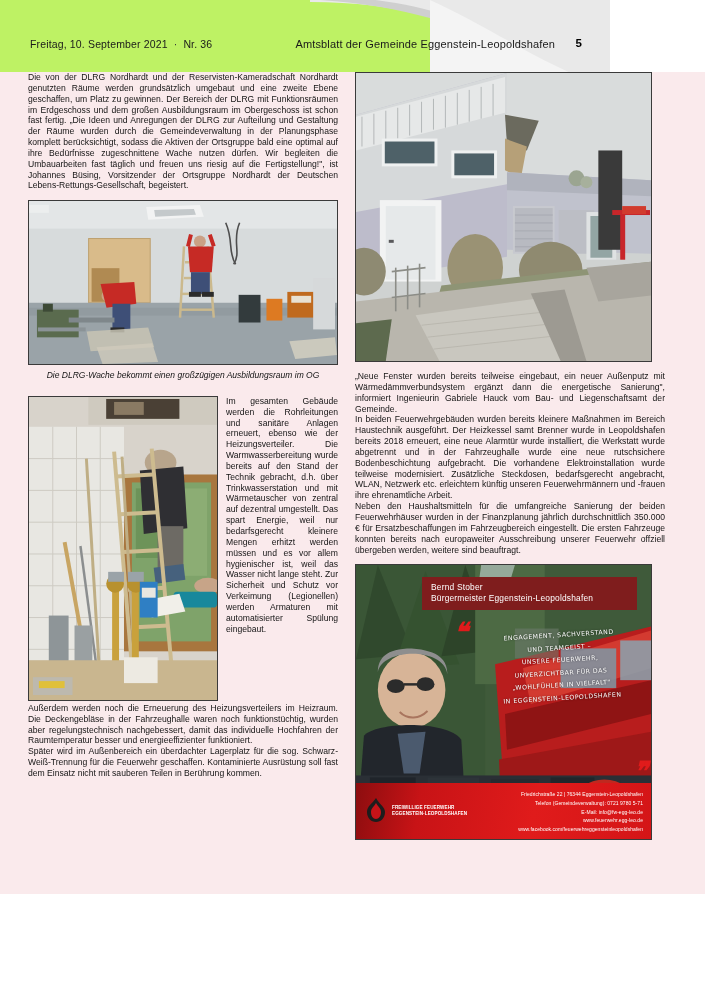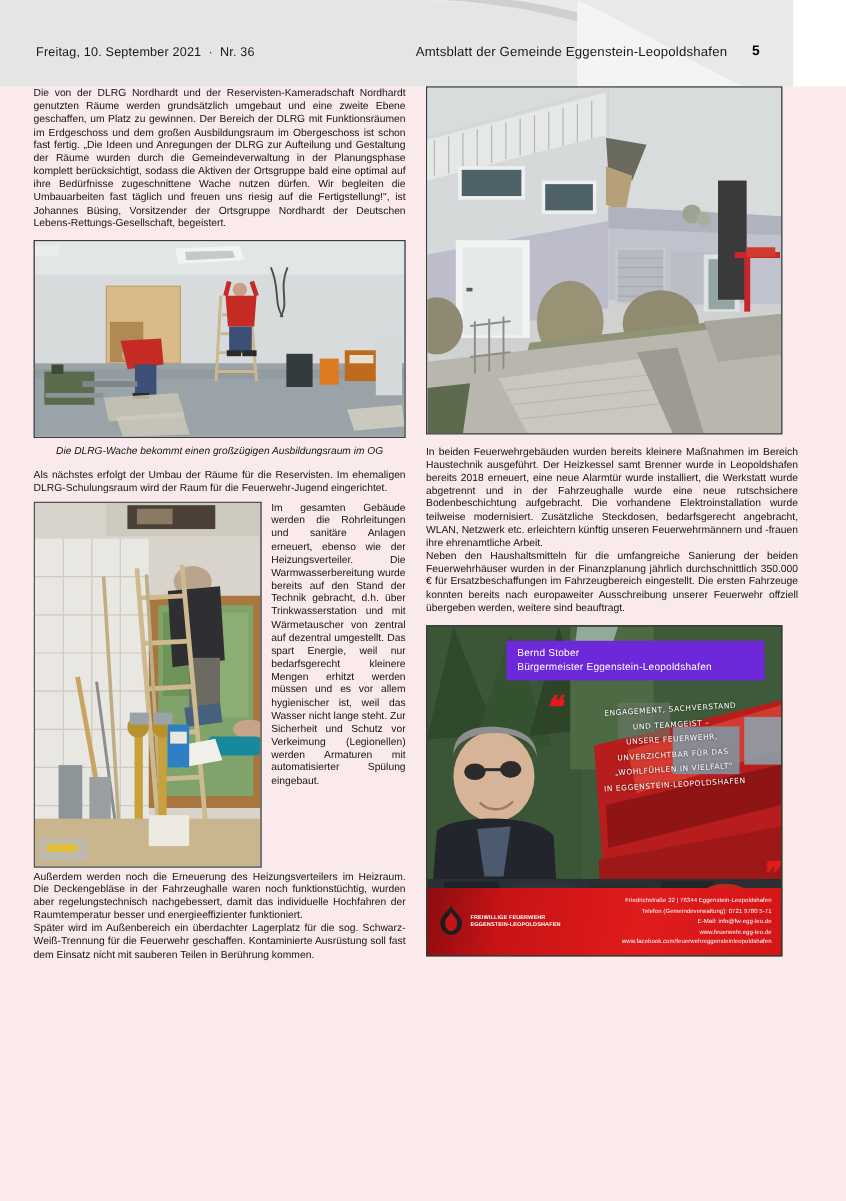--- a/index.html
+++ b/index.html
@@ -12,23 +12,23 @@
     width: 705px;
     height: 1001px;
     background: #ffffff;
     overflow: hidden;
     font-family: "Liberation Sans", sans-serif;
   }
   
   .header {
     position: absolute;
     left: 0; top: 0;
-    width: 661px;
+    width: 610px;
     height: 72px;
-    background: #e5e5e5;
+    background: #bef264;
     overflow: hidden;
   }
   .swoosh {
     position: absolute;
     top: 0; right: 0;
     width: 300px;
     height: 90px;
     pointer-events: none;
   }
   .header-left {
@@ -60,21 +60,21 @@
     font-size: 11.5px;
     font-weight: bold;
     color: #000000;
   }
   
   .content {
     position: absolute;
     left: 0;
     top: 72px;
     width: 705px;
-    height: 929px;
+    height: 822px;
     background: #faeaec;
   }
   .col {
     position: absolute;
     top: 0;
     width: 310px;
   }
   .col-left  { left: 28px; }
   .col-right { left: 355px; }
 
@@ -133,21 +133,21 @@
     border: 1px solid #3a3a3a;
     box-sizing: border-box;
     overflow: hidden;
     background: #2d4a2a;
   }
   .ad-namebar {
     position: absolute;
     left: 66px;
     top: 12px;
     right: 14px;
-    background: #6d28d9;
+    background: #7f1d1d;
     padding: 5px 9px 6px 9px;
     box-sizing: border-box;
   }
   .ad-name {
     font-size: 8.4px;
     color: #ffffff;
     line-height: 11px;
     letter-spacing: 0.2px;
   }
   .ad-role {
@@ -298,21 +298,20 @@
           <polygon points="262,142 308,138 310,156 268,160" fill="#d7d2c2" opacity=".8"></polygon>
           <rect x="40" y="118" width="46" height="5" fill="#7f878b"></rect>
           <rect x="9" y="128" width="48" height="4" fill="#8b9397"></rect>
         </svg>
       </div>
 
       <div class="caption">Die DLRG-Wache bekommt einen großzügigen Ausbildungsraum im OG</div>
 
       <div class="spacer-sm"></div>
 
-      <p class="body-text">Als nächstes erfolgt der Umbau der Räume für die Reservisten. Im ehemaligen DLRG-Schulungsraum wird der Raum für die Feuerwehr-Jugend eingerichtet.</p>
 
       <div class="spacer-xs"></div>
 
       <div class="wrap-block">
         <div class="photo photo-float" style="width:190px;height:305px;">
           <svg viewBox="0 0 190 305" preserveAspectRatio="none">
             <rect x="0" y="0" width="190" height="305" fill="#d8d3cb"></rect>
 
             <rect x="0" y="30" width="96" height="235" fill="#e8e7e2"></rect>
             <g stroke="#cdcac2" stroke-width="1">
@@ -474,20 +473,21 @@
               <line x1="36" y1="226" x2="70" y2="222"></line>
           </g>
 
           <polygon points="0,252 36,248 30,290 0,290" fill="#5d6a4e"></polygon>
         </svg>
       </div>
 
 
       <div class="spacer-sm"></div>
 
+      <p class="body-text">„Neue Fenster wurden bereits teilweise eingebaut, ein neuer Außenputz mit Wärmedämmverbundsystem ergänzt dann die energetische Sanierung", informiert Ingenieurin Gabriele Hauck vom Bau- und Liegenschaftsamt der Gemeinde.</p>
       <p class="body-text">In beiden Feuerwehrgebäuden wurden bereits kleinere Maßnahmen im Bereich Haustechnik ausgeführt. Der Heizkessel samt Brenner wurde in Leopoldshafen bereits 2018 erneuert, eine neue Alarmtür wurde installiert, die Werkstatt wurde abgetrennt und in der Fahrzeughalle wurde eine neue rutschsichere Bodenbeschichtung aufgebracht. Die vorhandene Elektroinstallation wurde teilweise modernisiert. Zusätzliche Steckdosen, bedarfsgerecht angebracht, WLAN, Netzwerk etc. erleichtern künftig unseren Feuerwehrmännern und -frauen ihre ehrenamtliche Arbeit.</p>
       <p class="body-text">Neben den Haushaltsmitteln für die umfangreiche Sanierung der beiden Feuerwehrhäuser wurden in der Finanzplanung jährlich durchschnittlich 350.000 € für Ersatzbeschaffungen im Fahrzeugbereich eingestellt. Die ersten Fahrzeuge konnten bereits nach europaweiter Ausschreibung unserer Feuerwehr offziell übergeben werden, weitere sind beauftragt.</p>
 
       <div class="spacer-sm"></div>
 
       <div class="advert" style="width:297px;height:276px;">
 
         <svg viewBox="0 0 297 276" preserveAspectRatio="none" style="position:absolute;left:0;top:0;width:100%;height:100%;">
           <rect x="0" y="0" width="297" height="276" fill="#3f5a3a"></rect>
 

